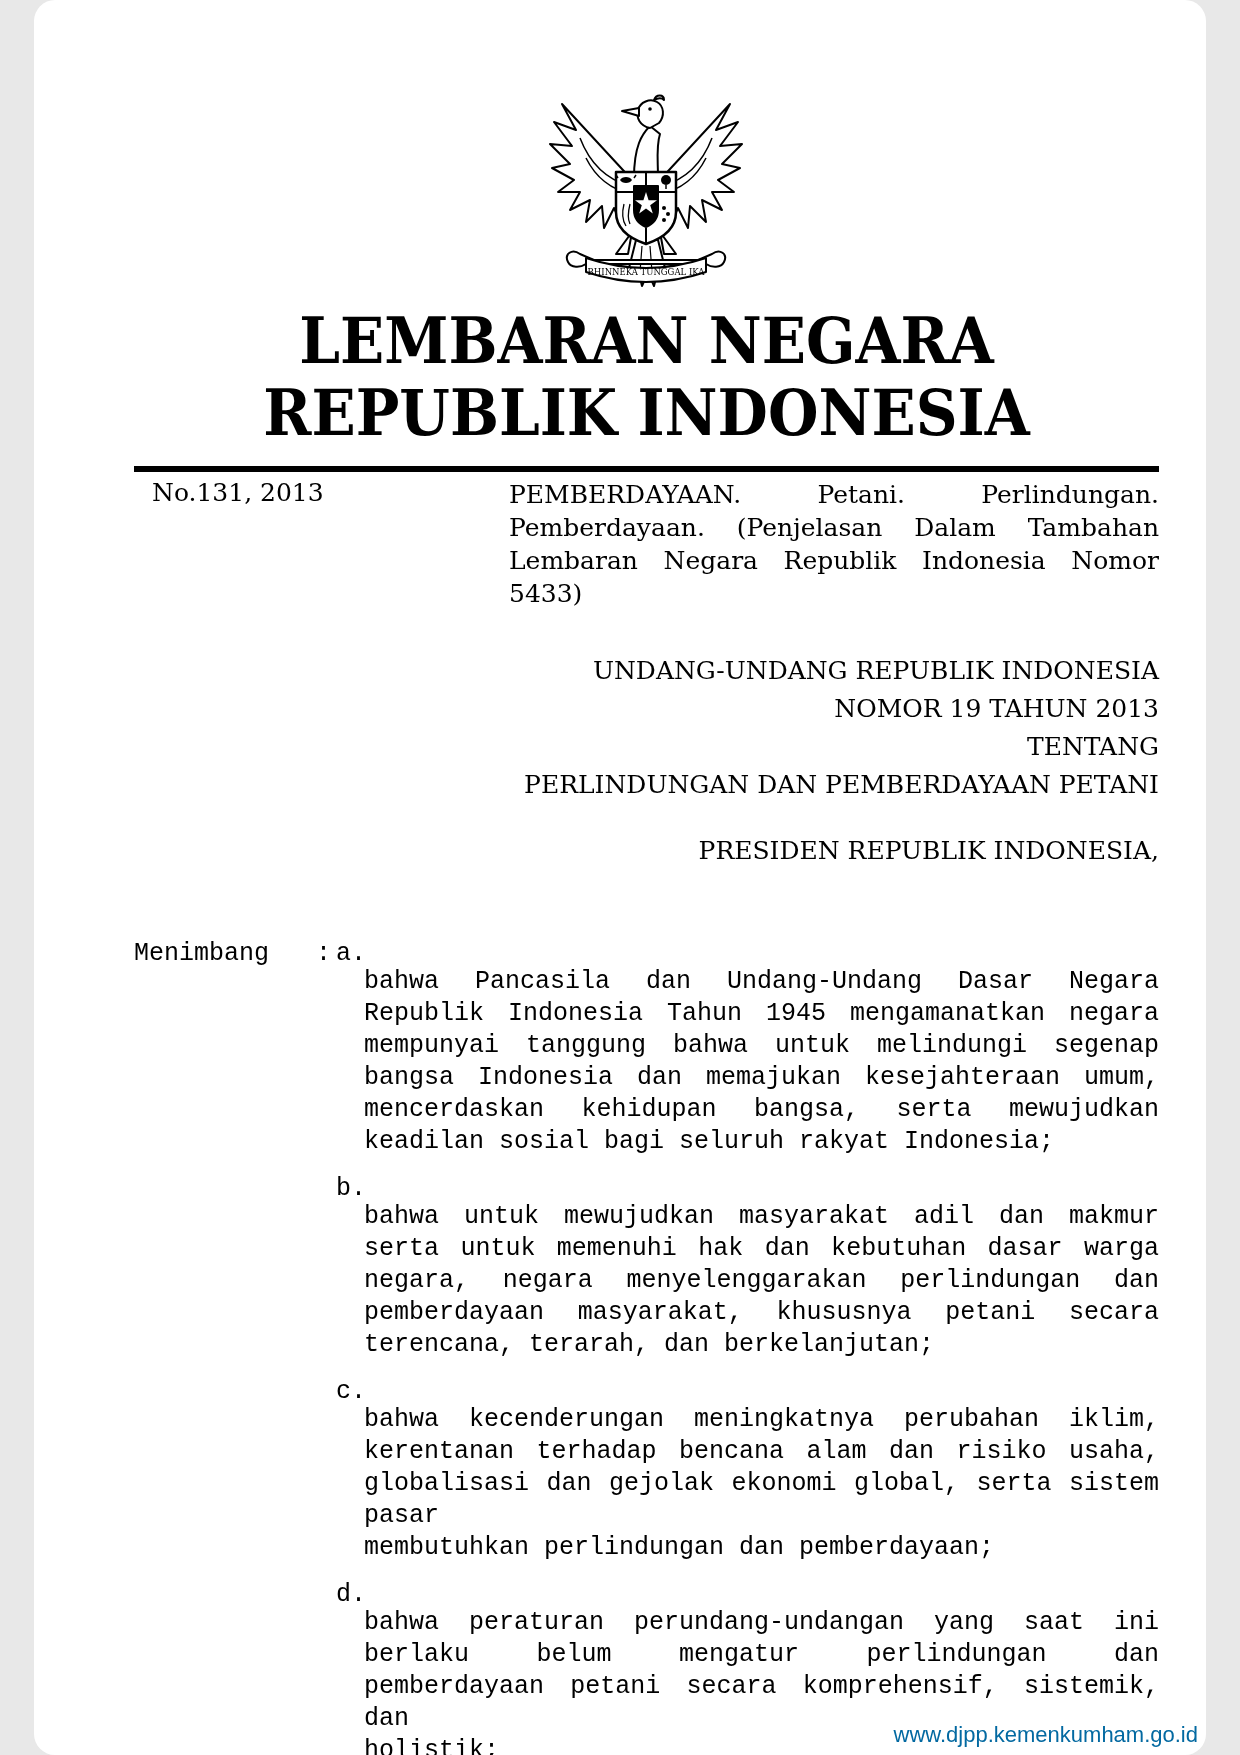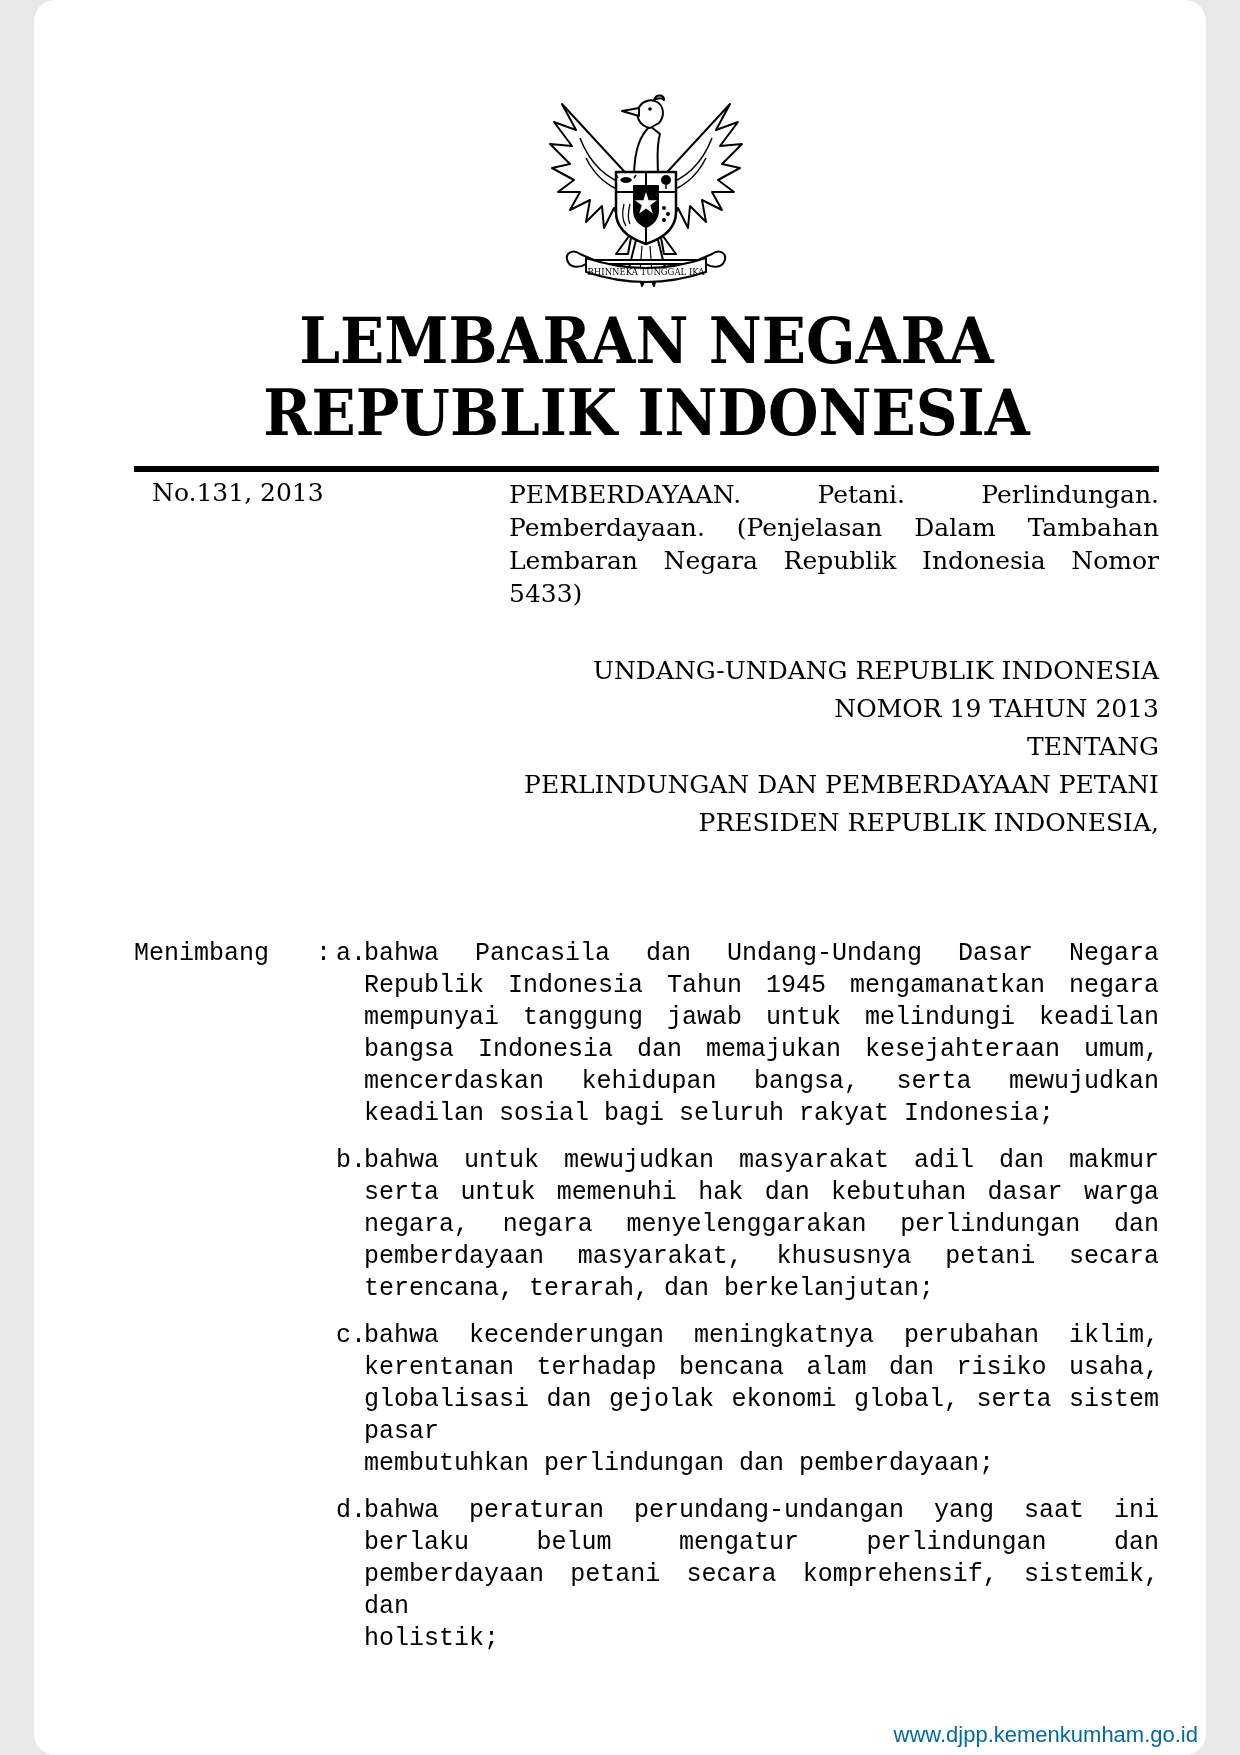--- a/index.html
+++ b/index.html
@@ -28,30 +28,30 @@
   .rule{position:absolute;left:100px;top:466px;width:1025px;height:6px;background:#000;}
   
   .header-row{position:absolute;left:100px;top:478px;width:1025px;font-size:25px;}
   .no-label{position:absolute;left:18px;top:0;white-space:nowrap;text-align:right;}
   .subject-block{position:absolute;left:375px;top:0;width:650px;line-height:33px;}
   .subject-block .jline{text-align:justify;text-align-last:justify;}
   .subject-block .lline{text-align:left;}
   
   .law-heading{position:absolute;left:100px;top:652px;width:1025px;text-align:right;font-size:25px;line-height:38px;}
   .law-heading .gap1{margin-top:16px;}
-  .law-heading .gap2{margin-top:0;}
+  .law-heading .gap2{margin-top:28px;}
   
   .consider{position:absolute;left:100px;top:938px;width:1025px;font-size:25px;line-height:32px;display:flex;align-items:flex-start;font-family:Liberation Mono, monospace;}
   .consider .label{width:182px;flex:none;}
   .consider .colon{width:20px;flex:none;}
   .consider .items{flex:1;min-width:0;}
   .c-item{display:flex;margin-bottom:15px;}
   .c-item:last-child{margin-bottom:0;}
   .c-item .letter{width:28px;flex:none;}
-  .c-item .lines{flex:1;min-width:0;}
+  .c-item .lines{flex:1;min-width:0;margin-top:28px;}
   .c-item .lines .jline{text-align:justify;text-align-last:justify;}
   .c-item .lines .lline{text-align:left;}
   
   .footer-url{
     position:absolute;right:8px;top:1722px;
     font-family:"Liberation Sans", sans-serif;
     font-size:22px;color:#0369a1;
   }
 </style>
 </head>
@@ -141,21 +141,21 @@
 
   <div class="consider">
     <div class="label">Menimbang</div>
     <div class="colon">:</div>
     <div class="items" id="consider-items">
         <div class="c-item">
           <div class="letter">a.</div>
           <div class="lines">
             <div class="jline">bahwa Pancasila dan Undang-Undang Dasar Negara</div>
             <div class="jline">Republik Indonesia Tahun 1945 mengamanatkan negara</div>
-            <div class="jline">mempunyai tanggung jawab untuk melindungi keadilan</div>
+            <div class="jline">mempunyai tanggung bahwa untuk melindungi segenap</div>
             <div class="jline">bangsa Indonesia dan memajukan kesejahteraan umum,</div>
             <div class="jline">mencerdaskan kehidupan bangsa, serta mewujudkan</div>
             <div class="lline">keadilan sosial bagi seluruh rakyat Indonesia;</div>
           </div>
         </div>
         <div class="c-item">
           <div class="letter">b.</div>
           <div class="lines">
             <div class="jline">bahwa untuk mewujudkan masyarakat adil dan makmur</div>
             <div class="jline">serta untuk memenuhi hak dan kebutuhan dasar warga</div>

